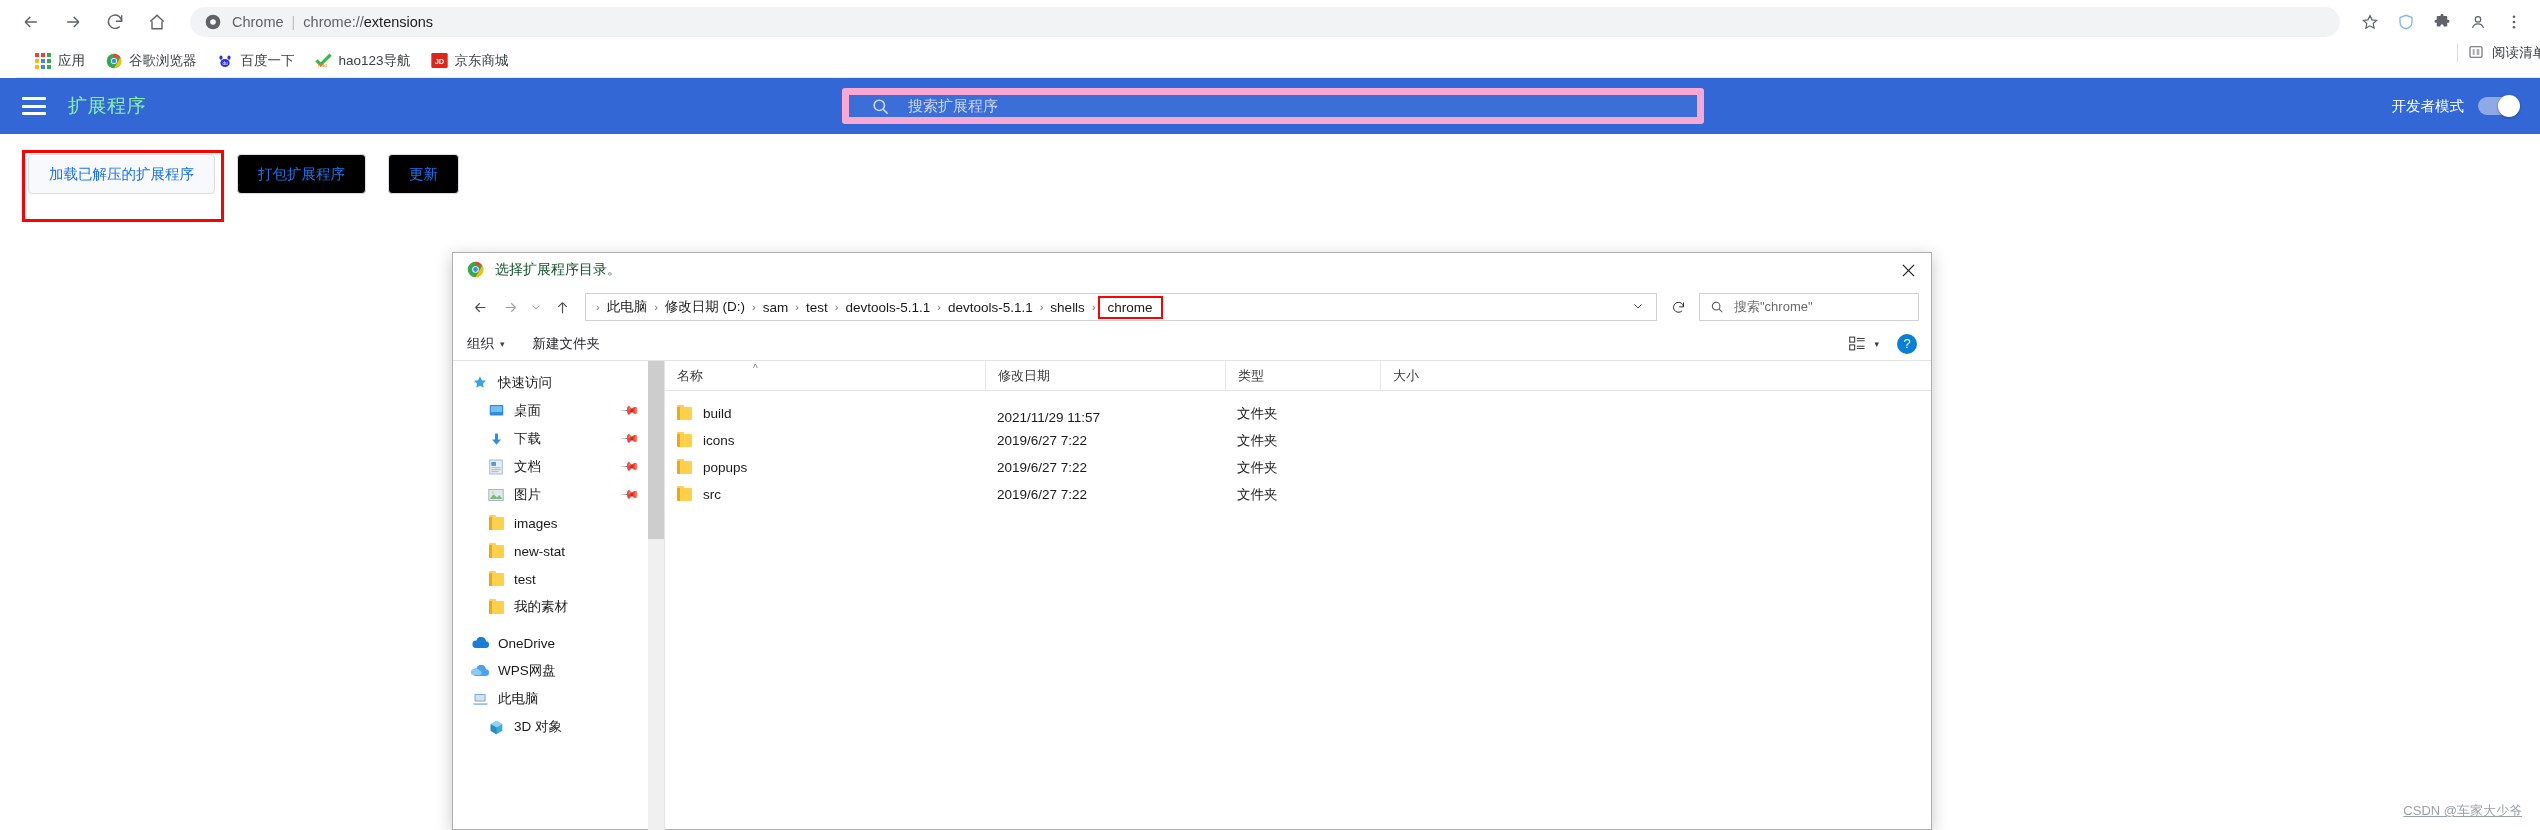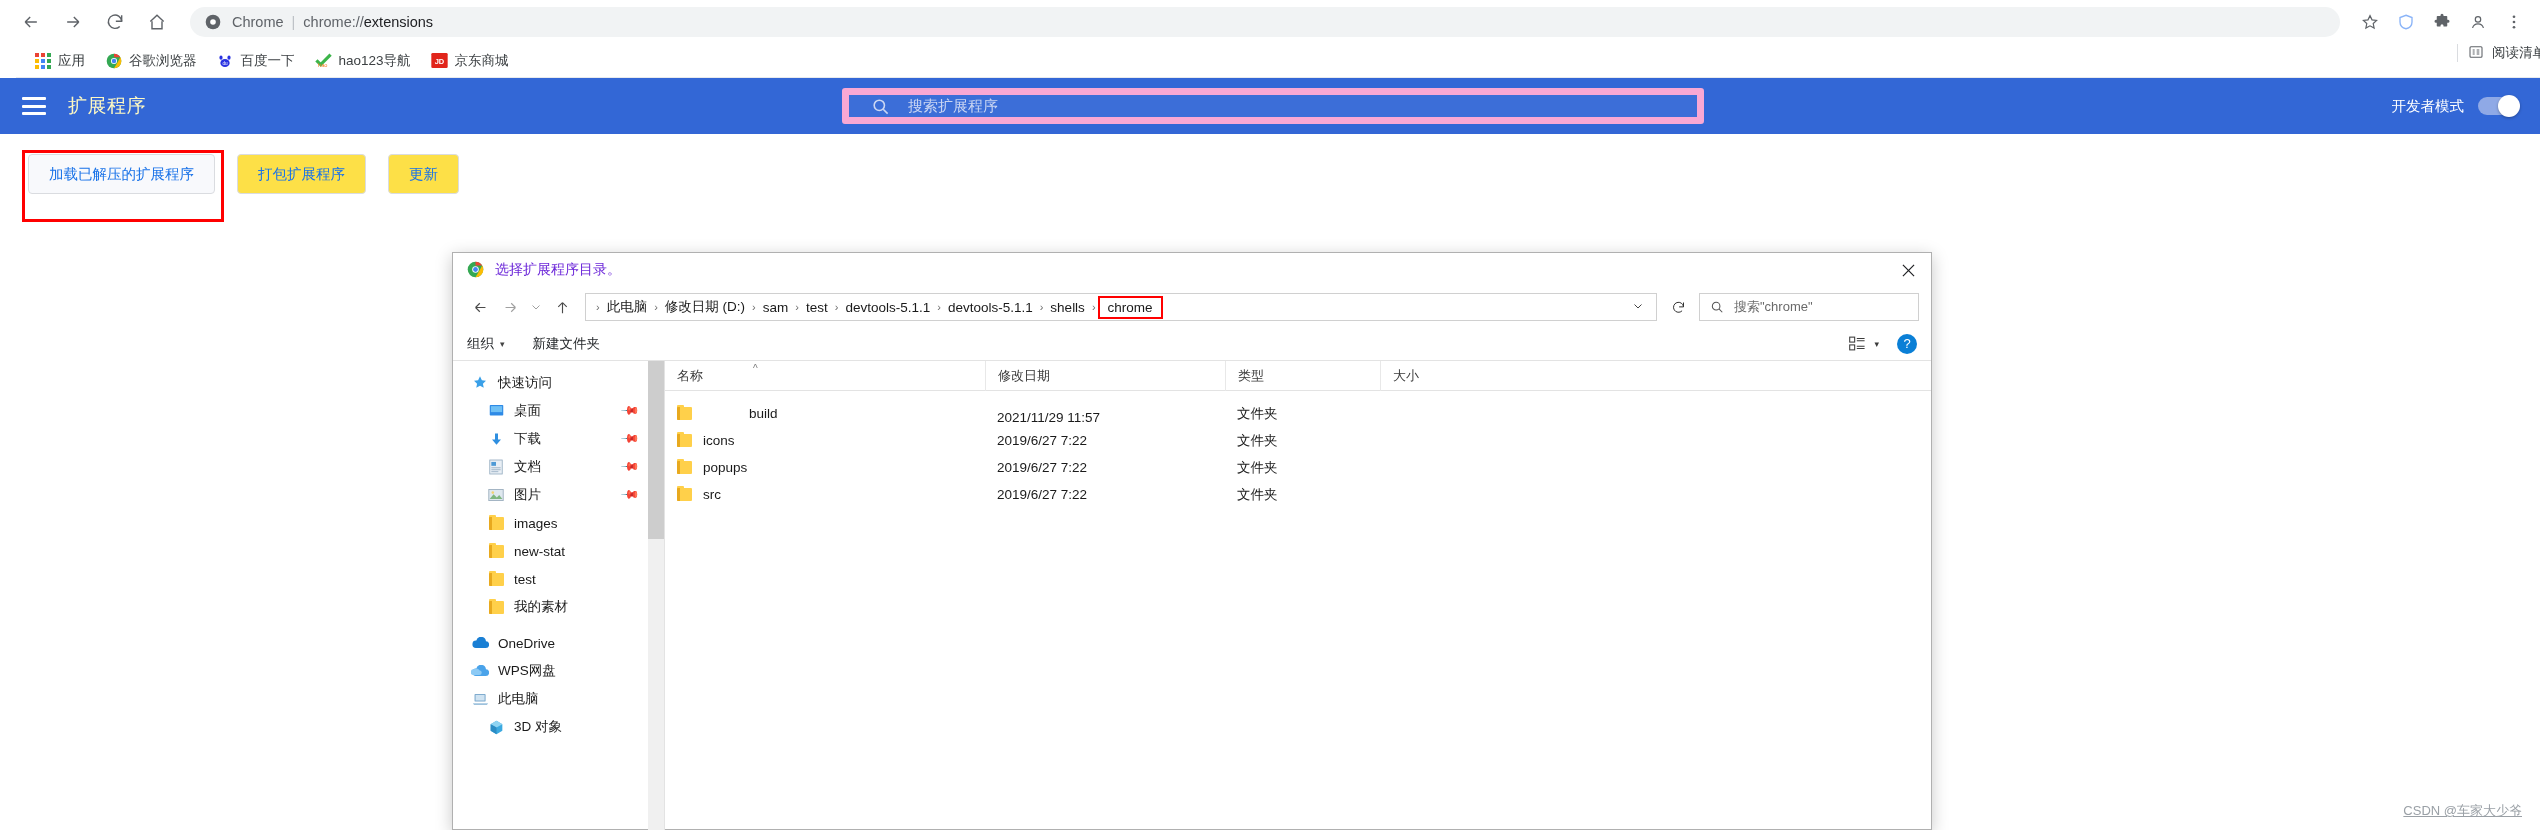--- a/index.html
+++ b/index.html
@@ -57,61 +57,61 @@
   .apps-grid { display: grid; grid-template-columns: repeat(3, 4px); grid-template-rows: repeat(3, 4px); gap: 2px; }
   .apps-grid i { display:block; width:4px; height:4px; }
 
   
   .ext-header {
     position: absolute; top: 78px; left: 0; width: 2540px; height: 56px;
     background: #3367d6; display: flex; align-items: center;
   }
   .hamburger { width: 24px; height: 18px; margin-left: 22px; display:flex; flex-direction:column; justify-content:space-between;}
   .hamburger i { display:block; height:3px; background:#fff; border-radius:1px; }
-  .ext-title { color: #fef9c3; font-size: 19px; margin-left: 22px; letter-spacing: .5px; }
+  .ext-title { color: #86efac; font-size: 19px; margin-left: 22px; letter-spacing: .5px; }
   .ext-search {
     position: absolute; left: 842px; top: 10px; width: 862px; height: 36px;
     background: #3c6ed8; border-radius: 3px; display: flex; align-items: center;
     padding-left: 22px; border: 7px solid #f9a8d4;
   }
   .ext-search .s-icon { color: #ccd7f3; margin-right: 18px; display:flex;}
   .ext-search .s-ph { color: #c9d5f2; font-size: 15px; }
   .dev-wrap { position: absolute; right: 22px; top: 0; height: 56px; display: flex; align-items: center; }
   .dev-label { color: #fff; font-size: 14.5px; margin-right: 14px; }
   .toggle { width: 40px; height: 18px; background: #8fa9e6; border-radius: 9px; position: relative; }
   .toggle .knob { position:absolute; right:-2px; top:-2px; width:22px; height:22px; border-radius:50%; background:#fff; box-shadow:0 1px 3px rgba(0,0,0,.3); }
 
   .ext-body { position:absolute; top:134px; left:0; width:2540px; height:696px; background:#ffffff; }
   .ext-actions { position:absolute; top:20px; left:28px; display:flex; align-items:center; }
   .ext-btn {
     height: 40px; padding: 0 20px; border: 1px solid #dadce0; border-radius: 4px;
     background: #f8f9fc; color: #1a73e8; font-size: 14.5px;
     display:flex; align-items:center; justify-content:center; margin-right: 22px;
   }
-  .ext-btn.plain { background:#fde047; }
+  .ext-btn.plain { background:#000000; }
   .red-box {
     position: absolute; left: 22px; top: 150px; width: 202px; height: 72px;
     border: 3px solid #ff0000; pointer-events: none; z-index: 5;
   }
   .managed-note {
     position:absolute; top: 238px; left:0; width:2540px;
     display:flex; align-items:center; justify-content:center;
     font-size: 13.5px; color: #5f6368;
   }
   .managed-note .mico { margin-right: 10px; display:flex; color:#5f6368;}
 
   
   .dialog {
     position: absolute; left: 452px; top: 252px; width: 1480px; height: 578px;
     background: #ffffff; border: 1px solid #b0b0b0; box-shadow: 0 4px 16px rgba(0,0,0,.22);
     z-index: 10; font-family: "Liberation Sans", "DejaVu Sans", sans-serif;
   }
   .dlg-titlebar { height: 34px; display:flex; align-items:center; padding-left:14px; background:#fff; }
   .dlg-title-icon { width:18px; height:18px; margin-right:10px; display:flex;}
-  .dlg-title-text { font-size: 14px; color: #6d28d9; }
+  .dlg-title-text { font-size: 14px; color: #14532d; }
   .dlg-close { position:absolute; right:0; top:0; width:46px; height:34px; display:flex; align-items:center; justify-content:center; color:#202124; font-size:18px;}
 
   .dlg-navbar { height: 40px; display:flex; align-items:center; padding: 0 12px; }
   .nav-arrow { width: 30px; height: 26px; display:flex; align-items:center; justify-content:center; color:#a0a0a0; }
   .nav-arrow.enabled { color:#4a4a4a; }
   .nav-arrow.small { width: 22px; }
   .crumbbar {
     flex: 1; height: 28px; margin-left: 8px; border: 1px solid #d0d0d0; background:#fff;
     display:flex; align-items:center; padding-left: 8px; position: relative;
   }
@@ -611,21 +611,21 @@
           <div class="lh" style="width:155px;">
             <span>类型</span>
           </div>
           <div class="lh" style="width:160px;">
             <span>大小</span>
           </div>
         </div>
 
         <div style="padding-top:9px;">
           <div class="frow">
-            <div class="fcell" style="width:320px;gap:46px;">
+            <div class="fcell" style="width:320px;">
               <span class="folder-ico">
                   <span class="fglyph"></span>
                 </span>
               <span class="name">build</span>
             </div>
             <div class="fcell" style="width:240px;margin-top:8px;">2021/11/29 11:57</div>
             <div class="fcell" style="width:155px;">文件夹</div>
             <div class="fcell" style="width:160px;"></div>
           </div>
 

